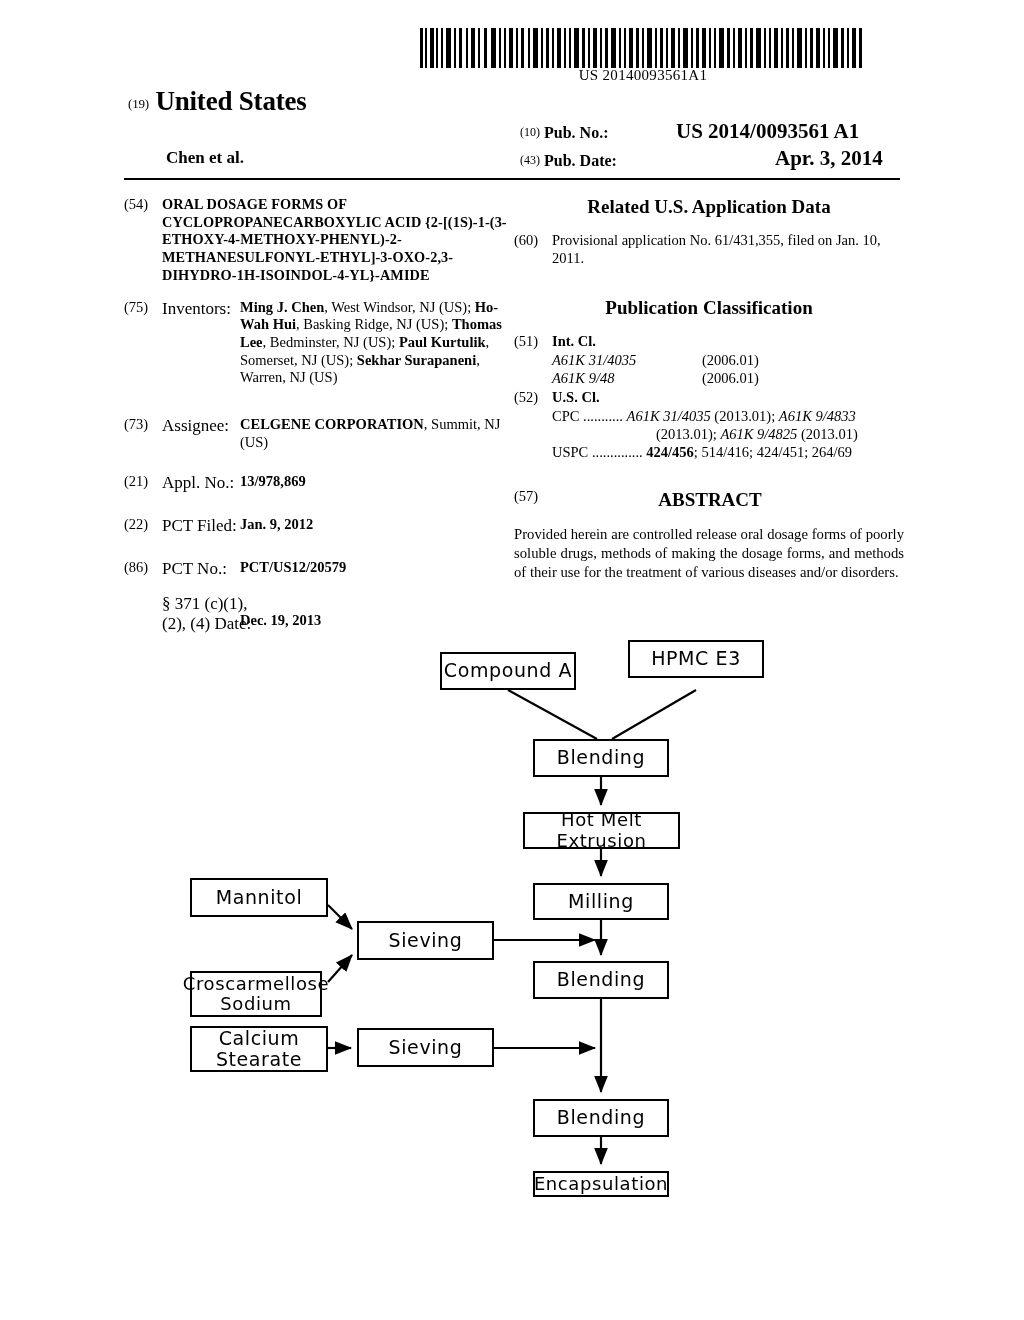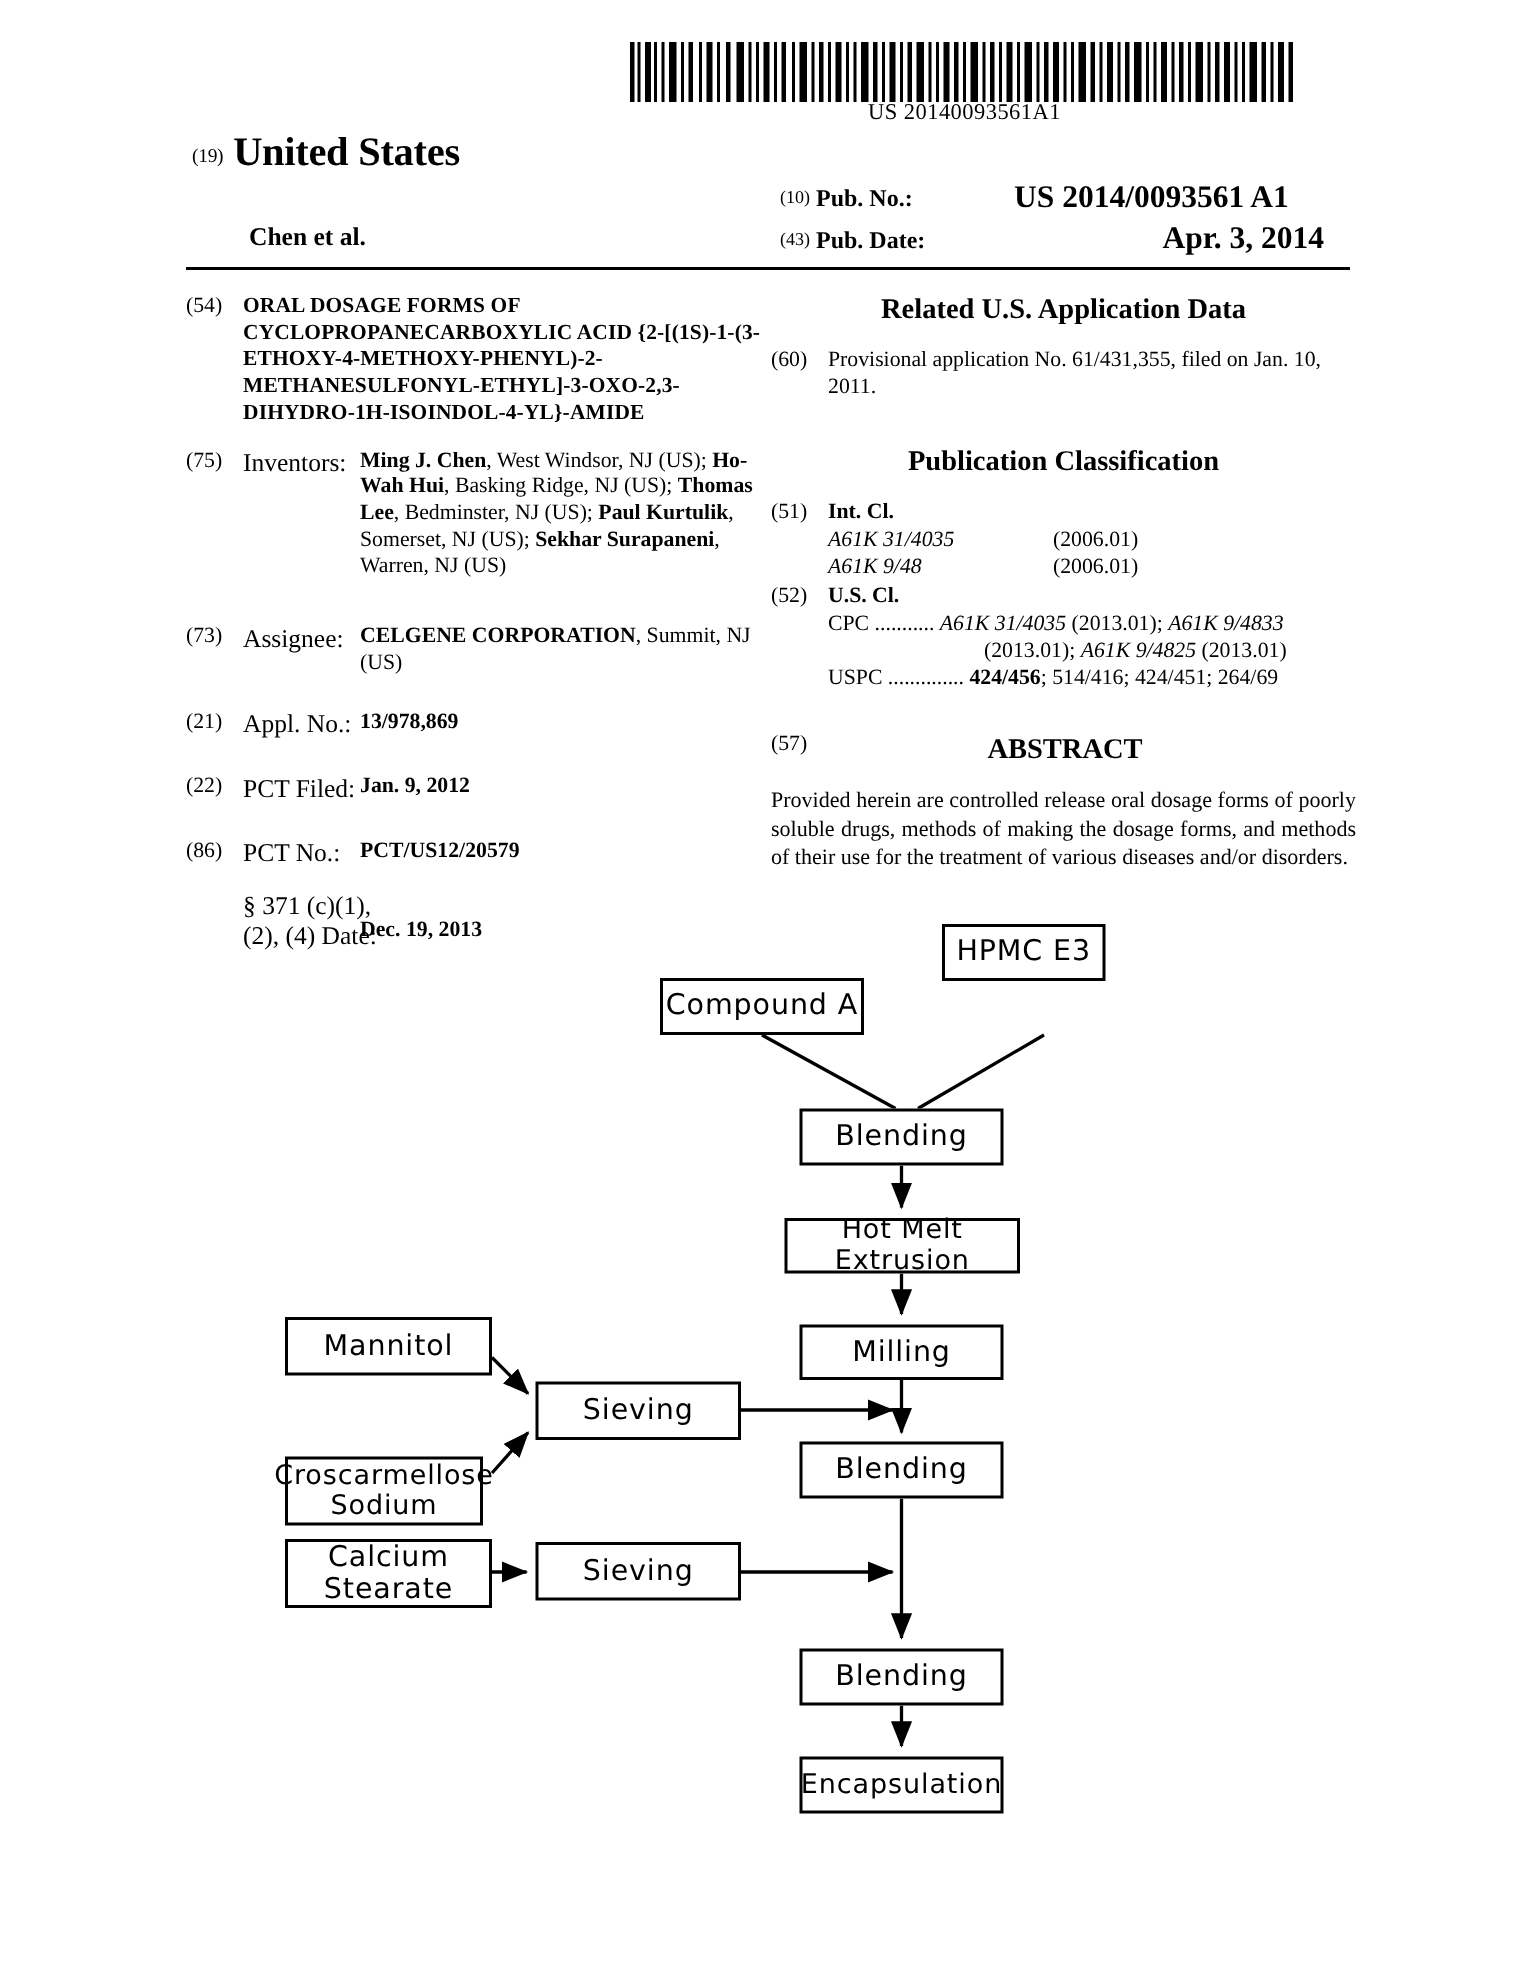--- a/index.html
+++ b/index.html
@@ -469,21 +469,21 @@
       <line x1="494" y1="1048" x2="595" y2="1048" marker-end="url(#ah)"></line>
 
       <line x1="601" y1="1137" x2="601" y2="1164" marker-end="url(#ah)"></line>
     </g>
   </svg>
 
   <div>
     <div class="fbox" style="left:440px;top:652px;width:136px;height:38px;">
       <span>Compound A</span>
     </div>
-    <div class="fbox" style="left:628px;top:616px;width:109px;height:38px;">
+    <div class="fbox" style="left:628px;top:640px;width:136px;height:38px;">
       <span>HPMC E3</span>
     </div>
     <div class="fbox" style="left:533px;top:739px;width:136px;height:38px;">
       <span>Blending</span>
     </div>
     <div class="fbox" style="left:523px;top:812px;width:157px;height:37px;font-size:18px;">
       <span>Hot Melt Extrusion</span>
     </div>
     <div class="fbox" style="left:190px;top:878px;width:138px;height:39px;">
       <span>Mannitol</span>
@@ -502,18 +502,18 @@
     </div>
     <div class="fbox" style="left:190px;top:1026px;width:138px;height:46px;">
       <span>Calcium Stearate</span>
     </div>
     <div class="fbox" style="left:357px;top:1028px;width:137px;height:39px;">
       <span>Sieving</span>
     </div>
     <div class="fbox" style="left:533px;top:1099px;width:136px;height:38px;">
       <span>Blending</span>
     </div>
-    <div class="fbox" style="left:533px;top:1171px;width:136px;height:38px;font-size:18px;">
+    <div class="fbox" style="left:533px;top:1171px;width:136px;height:26px;font-size:18px;">
       <span>Encapsulation</span>
     </div>
   </div>
 
 </div>
 
 </body></html>

